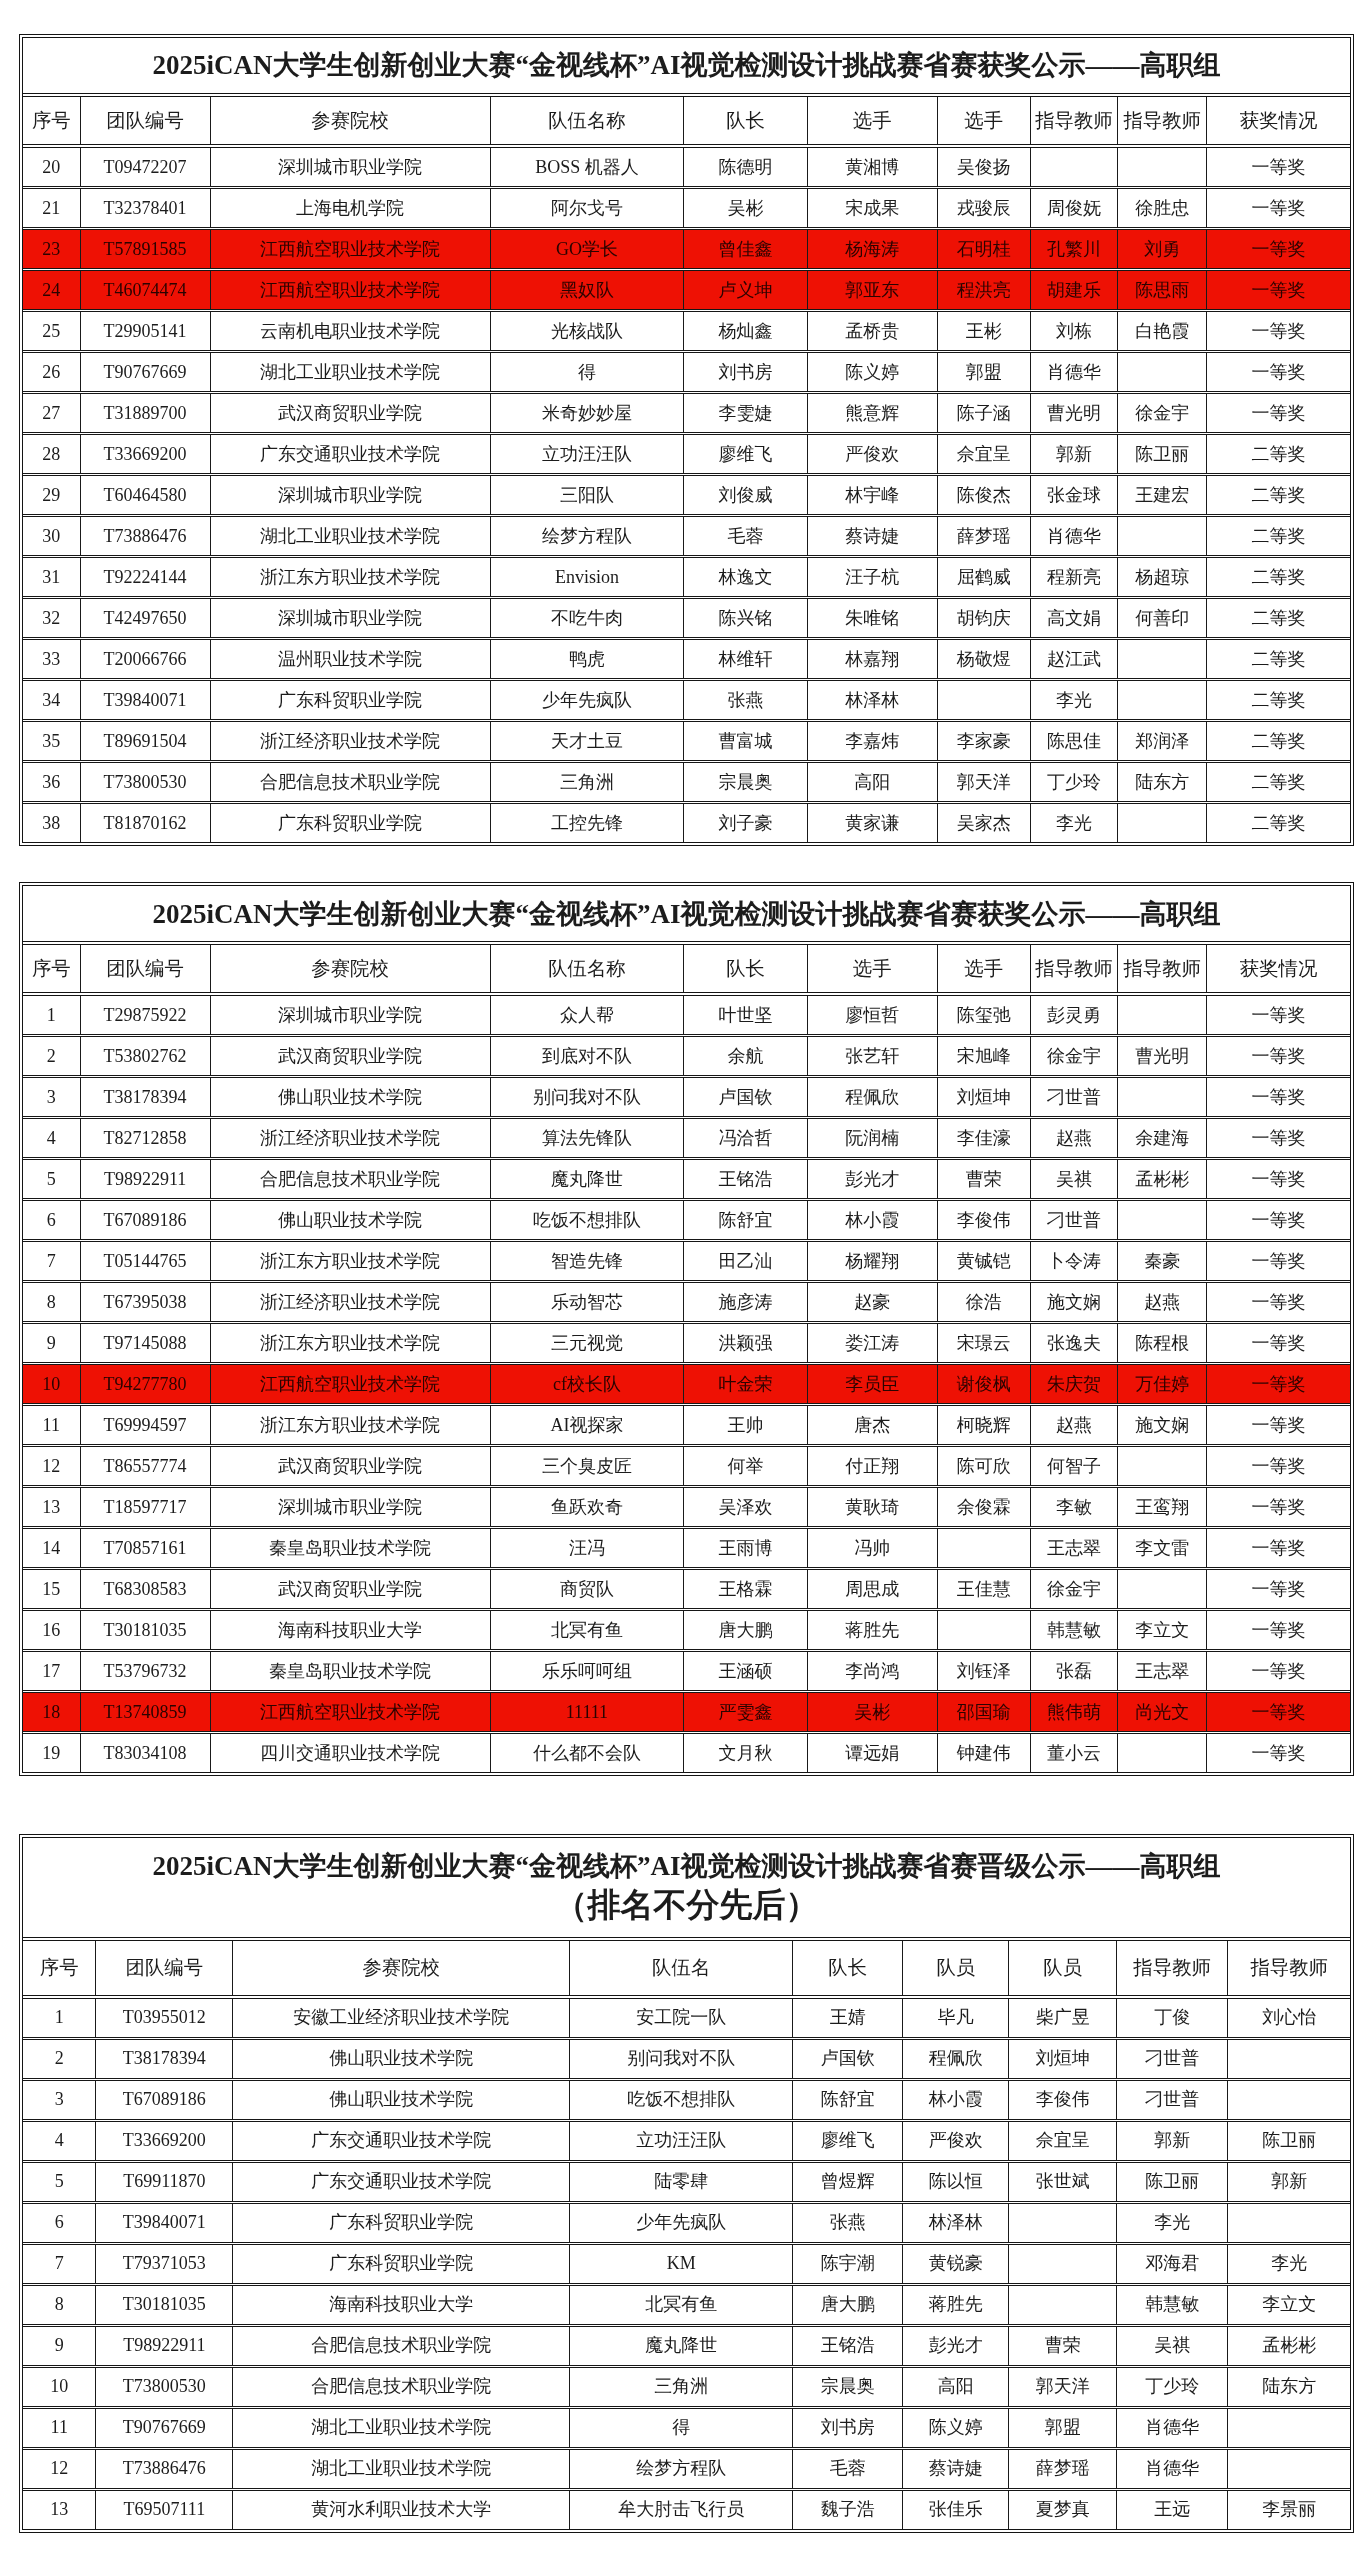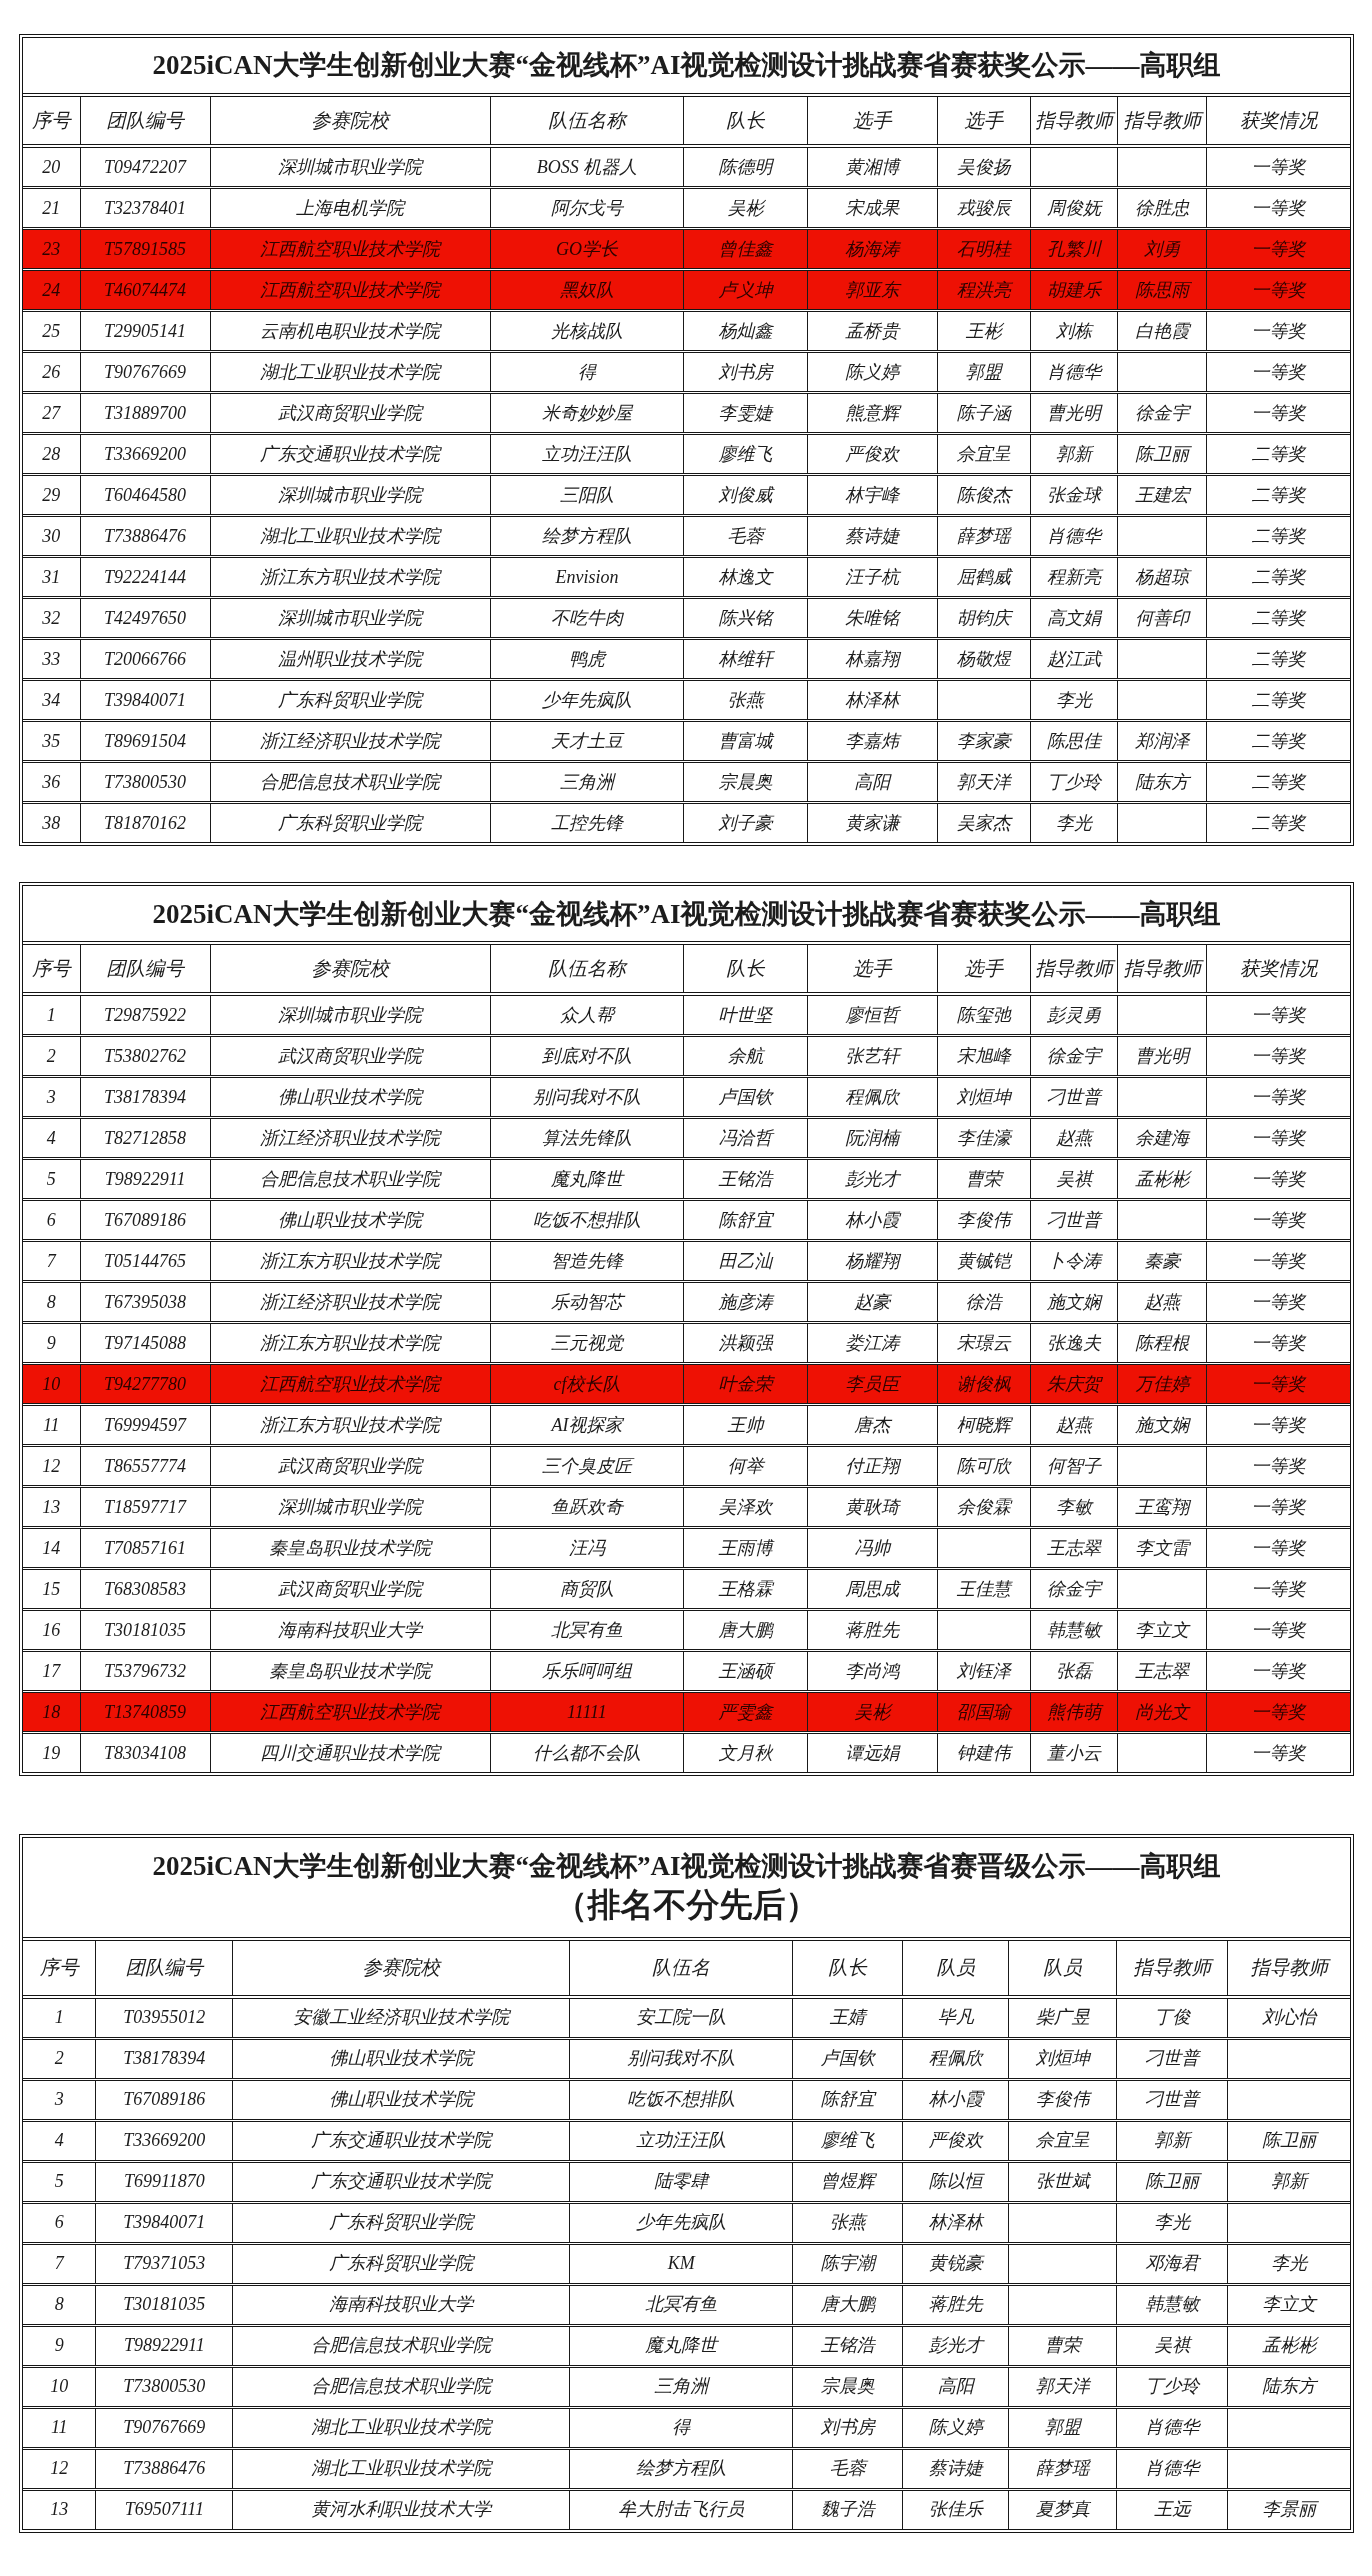--- a/index.html
+++ b/index.html
@@ -34,21 +34,20 @@
     font-weight: bold;
     padding: 9.4px 0;
   }
   .tbl-title .tline   { font-size: 27px; line-height: 1.35; }
   .tbl-title .tsub    { font-size: 33px; line-height: 1.3; }
 
   table.doc-table {
     border-collapse: collapse;
     table-layout: fixed;
     width: 100%;
-    font-style: italic;
   }
   table.doc-table th {
     font-weight: normal;
     font-size: 19.4px;
     border-left: 1.3px solid #1a1a1a;
     border-right: 1.3px solid #1a1a1a;
     border-bottom: 4.7px double #141414;
     height: 47px;
     text-align: center;
     vertical-align: middle;

